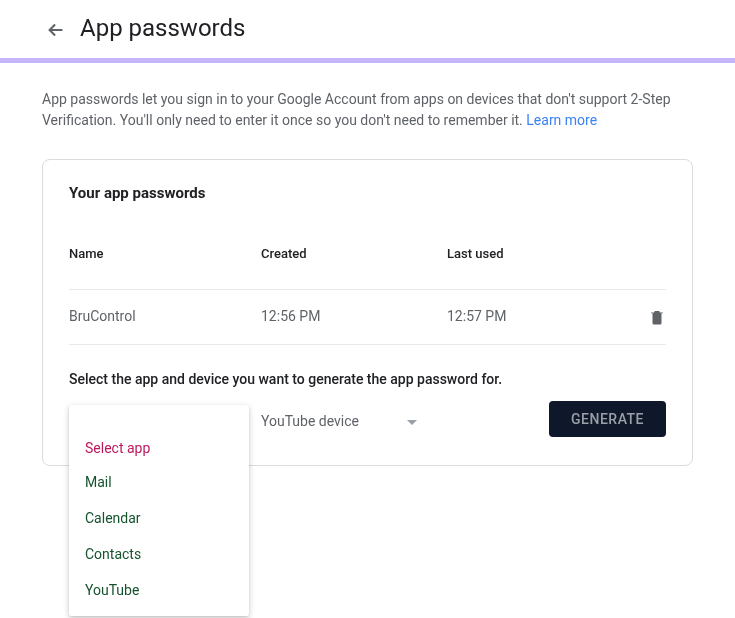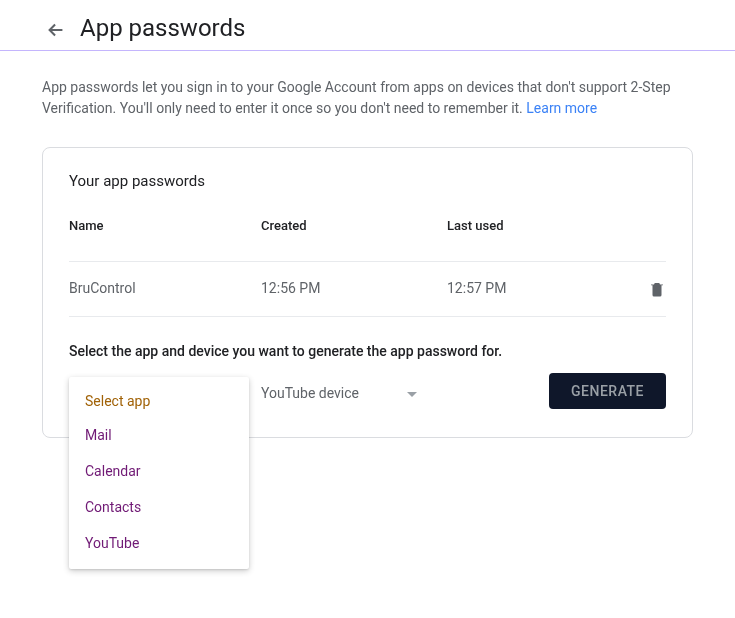--- a/index.html
+++ b/index.html
@@ -11,22 +11,22 @@
       font-family: 'Google Sans', Roboto, Arial, sans-serif;
       background: #fff;
       color: #202124;
       width: 735px;
       height: 618px;
       overflow: hidden;
     }
     .header {
       display: flex;
       align-items: center;
-      padding: 14px 18px 8px 44px;
-      border-bottom: 1px solid #c4b5fd;
+      padding: 14px 18px 16px 44px;
+      border-bottom: 5px solid #c4b5fd;
       position: relative;
     }
     .back-arrow {
       position: absolute;
       left: 44px;
       top: 18px;
       width: 24px;
       height: 24px;
       display: flex;
       align-items: center;
@@ -56,22 +56,22 @@
     }
     .card {
       border: 1px solid #dadce0;
       border-radius: 8px;
       padding: 24px 26px 28px 26px;
       position: relative;
     }
     .section-title {
       font-size: 15px;
       color: #202124;
-      font-weight: 400;
-      margin-bottom: 28px;
+      font-weight: 700;
+      margin-bottom: 44px;
     }
     .table-header {
       display: flex;
       font-size: 13px;
       font-weight: 500;
       color: #202124;
       padding-bottom: 28px;
       border-bottom: 1px solid #e8eaed;
     }
     .col-name { width: 192px; }
@@ -139,26 +139,27 @@
       width: 180px;
       background: #fff;
       box-shadow: 0 2px 6px rgba(0,0,0,0.2), 0 1px 2px rgba(0,0,0,0.1);
       border-radius: 2px;
       z-index: 10;
       padding: 8px 0;
     }
     .dropdown-placeholder {
       padding: 8px 16px;
       font-size: 14px;
-      color: #a16207;
+      color: #be185d;
+      margin-top: 19px;
     }
     .dropdown-item {
       padding: 10px 16px;
       font-size: 14px;
-      color: #701a75;
+      color: #14532d;
       cursor: pointer;
     }
     .dropdown-item.highlighted {
       background: #eeeeee;
     }
     .italic {
       font-style: italic;
     }
   </style>
 </head>

